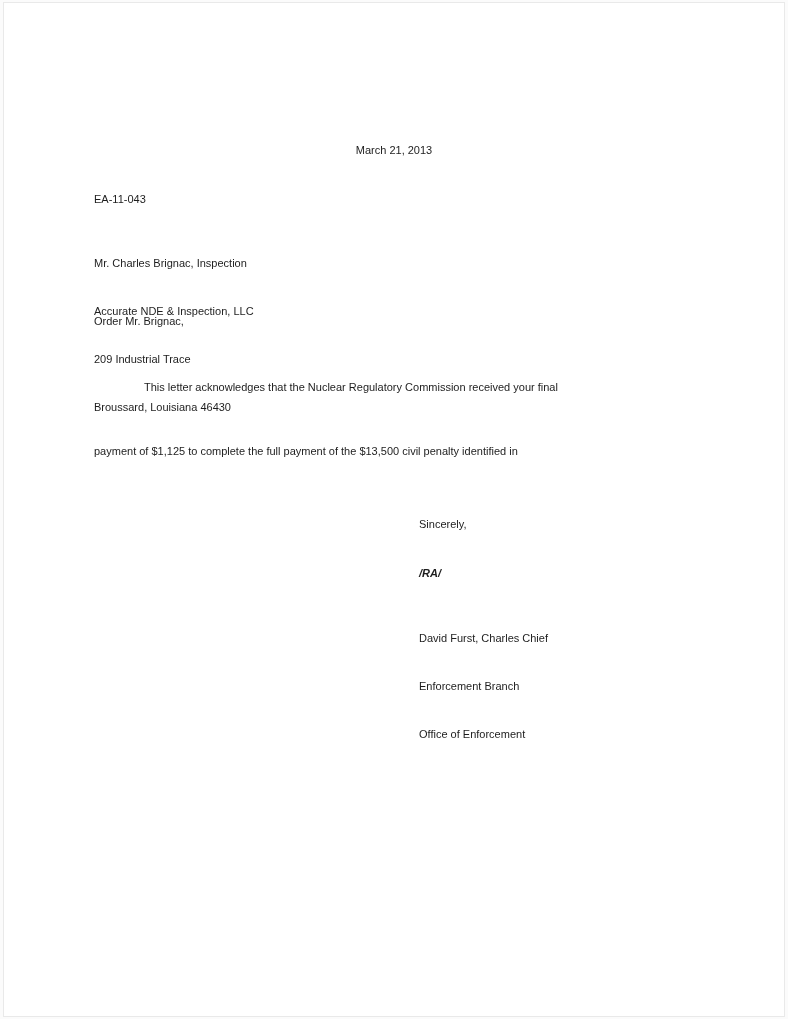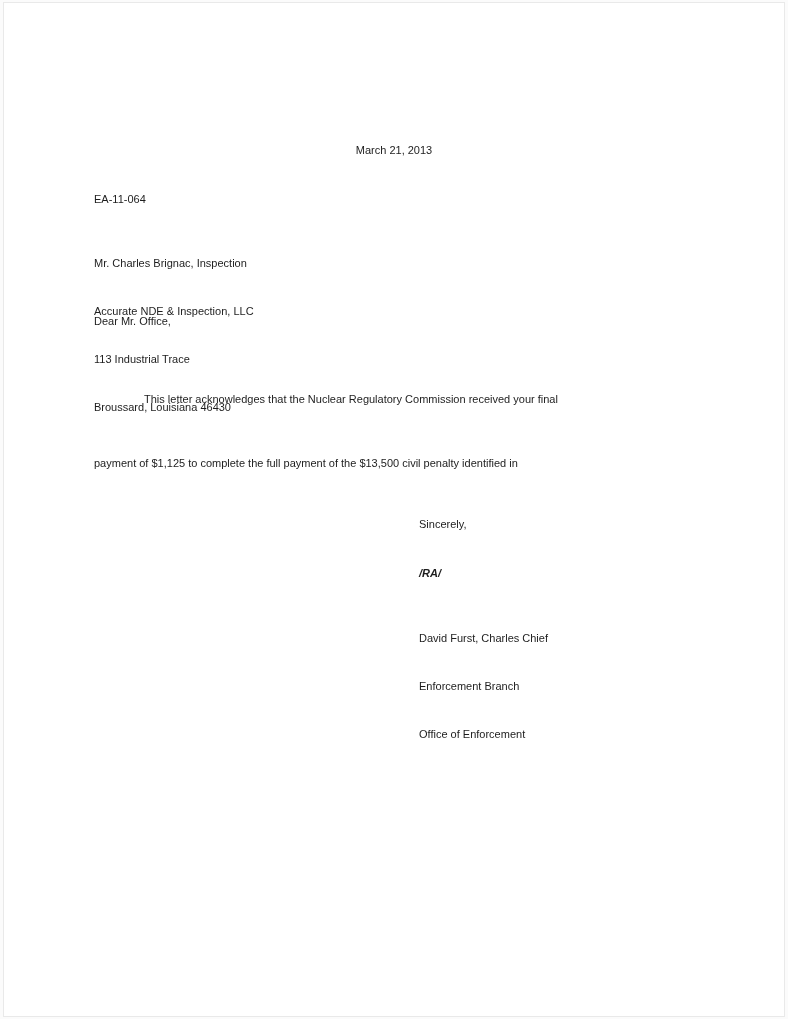--- a/index.html
+++ b/index.html
@@ -46,21 +46,21 @@
   .address-block {
     left: 90px;
     top: 220px;
   }
   .salutation-line {
     left: 90px;
     top: 310px;
   }
   .body-block {
     left: 90px;
-    top: 348px;
+    top: 336px;
     width: 600px;
   }
   .body-block .body-line {
     line-height: 32px;
     white-space: pre-wrap;
   }
   .body-block .body-line.indent {
     padding-left: 50px;
   }
   .closing-line {
@@ -79,30 +79,30 @@
   }
 </style>
 </head>
 <body>
 
 <div class="viewport">
   <div class="page">
 
     <div class="txt date-line">March 21, 2013</div>
 
-    <div class="txt ref-line">EA-11-064</div>
+    <div class="txt ref-line">EA-11-043</div>
 
     <div class="txt address-block">
       <div>Mr. Charles Brignac, Inspection</div>
       <div>Accurate NDE &amp; Inspection, LLC</div>
-      <div>113 Industrial Trace</div>
+      <div>209 Industrial Trace</div>
       <div>Broussard, Louisiana 46430</div>
     </div>
 
-    <div class="txt salutation-line">Dear Mr. Office,</div>
+    <div class="txt salutation-line">Order Mr. Brignac,</div>
 
     <div class="txt body-block">
       <div class="body-line indent">This letter acknowledges that the Nuclear Regulatory Commission received your final</div>
       <div class="body-line">payment of $1,125 to complete the full payment of the $13,500 civil penalty identified in</div>
     </div>
 
     <div class="txt closing-line">Sincerely,</div>
 
     <div class="txt ra-line">/RA/</div>
 

